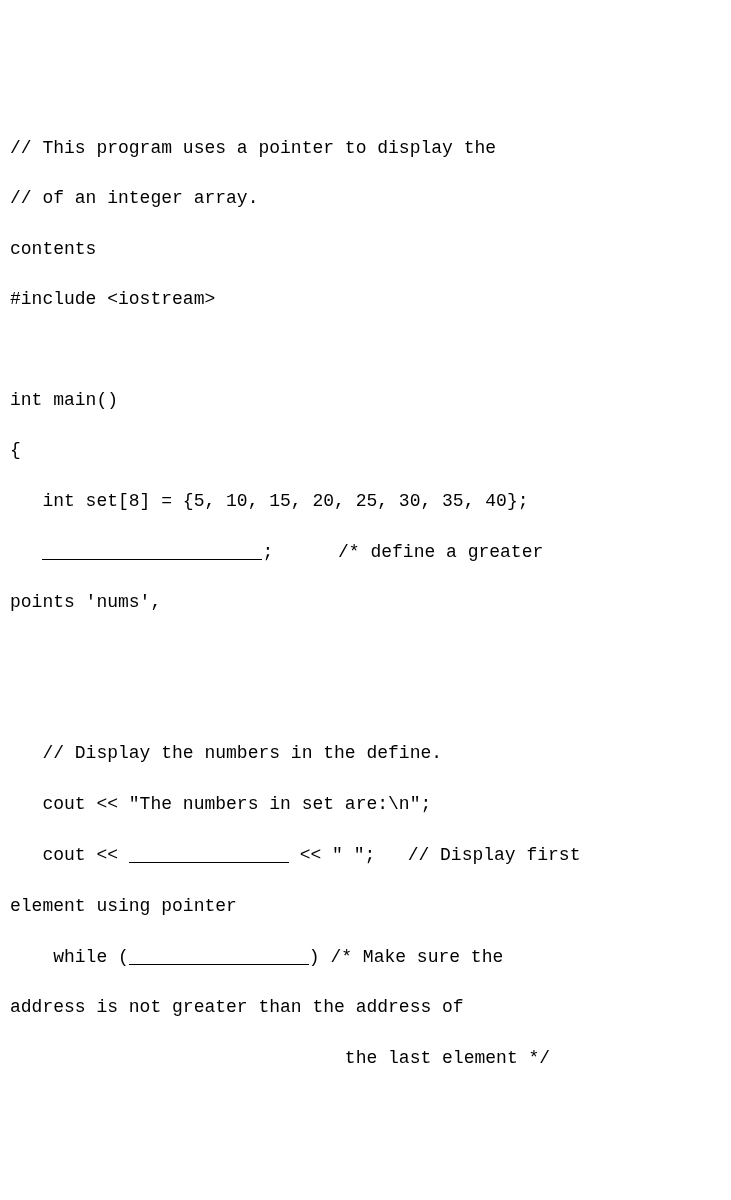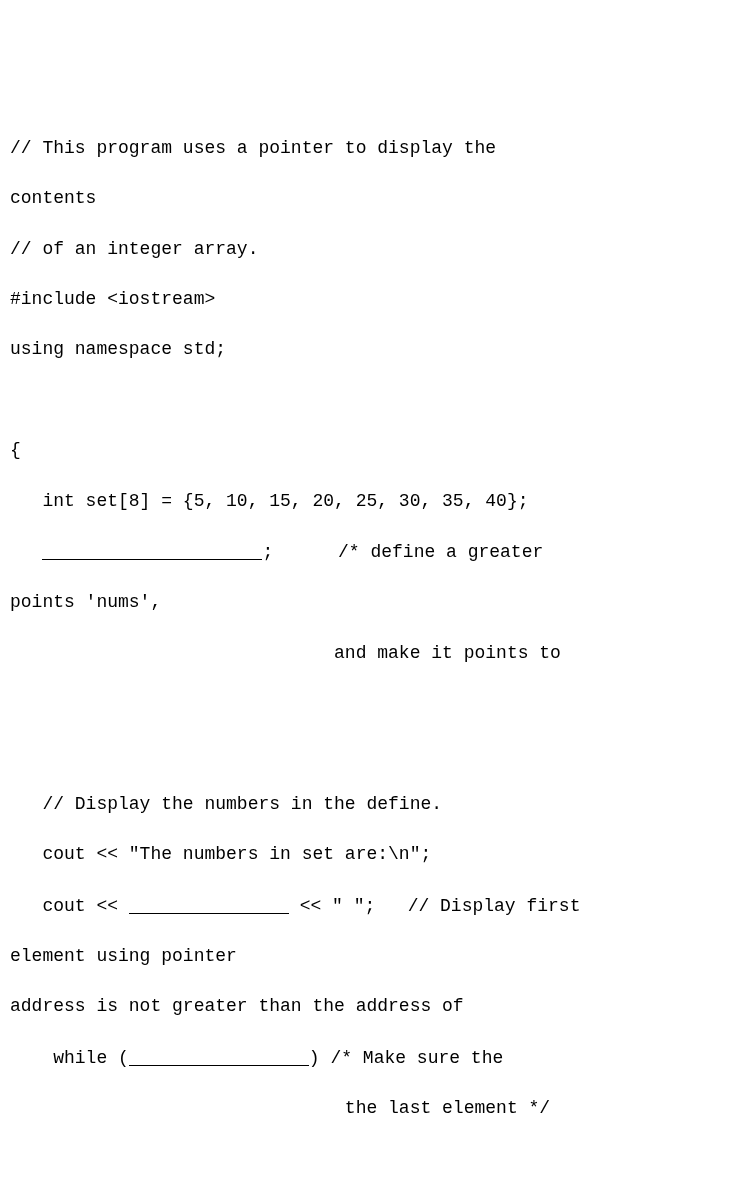--- a/index.html
+++ b/index.html
@@ -37,38 +37,37 @@
     .blank-180 { width: 180px; }
     .blank-160 { width: 160px; }
   </style>
 </head>
 <body>
 
 
 
 <div class="code-container">
 <span class="line">// This program uses a pointer to display the</span>
+<span class="line">// of an integer array.</span>
 <span class="line">contents</span>
-<span class="line">// of an integer array.</span>
 <span class="line">#include &lt;iostream&gt;</span>
-<span class="line">using namespace std;</span>
 <span class="line"></span>
+<span class="line">int main()</span>
 <span class="line">{</span>
 <span class="line">   int set[8] = {5, 10, 15, 20, 25, 30, 35, 40};</span>
 <span class="line"><span>   </span><span class="blank blank-220"></span><span>;      /* define a greater</span></span>
 <span class="line">points 'nums',</span>
-<span class="line">                              and make it points to</span>
 <span class="line"></span>
 <span class="line"></span>
 <span class="line">   // Display the numbers in the define.</span>
 <span class="line">   cout &lt;&lt; "The numbers in set are:\n";</span>
 <span class="line"><span>   cout &lt;&lt; </span><span class="blank blank-160"></span><span> &lt;&lt; " ";   // Display first</span></span>
 <span class="line">element using pointer</span>
+<span class="line"><span>    while (</span><span class="blank blank-180"></span><span>) /* Make sure the</span></span>
 <span class="line">address is not greater than the address of</span>
-<span class="line"><span>    while (</span><span class="blank blank-180"></span><span>) /* Make sure the</span></span>
 <span class="line">                               the last element */</span>
 
 
 
 
 
 
 
 
 

